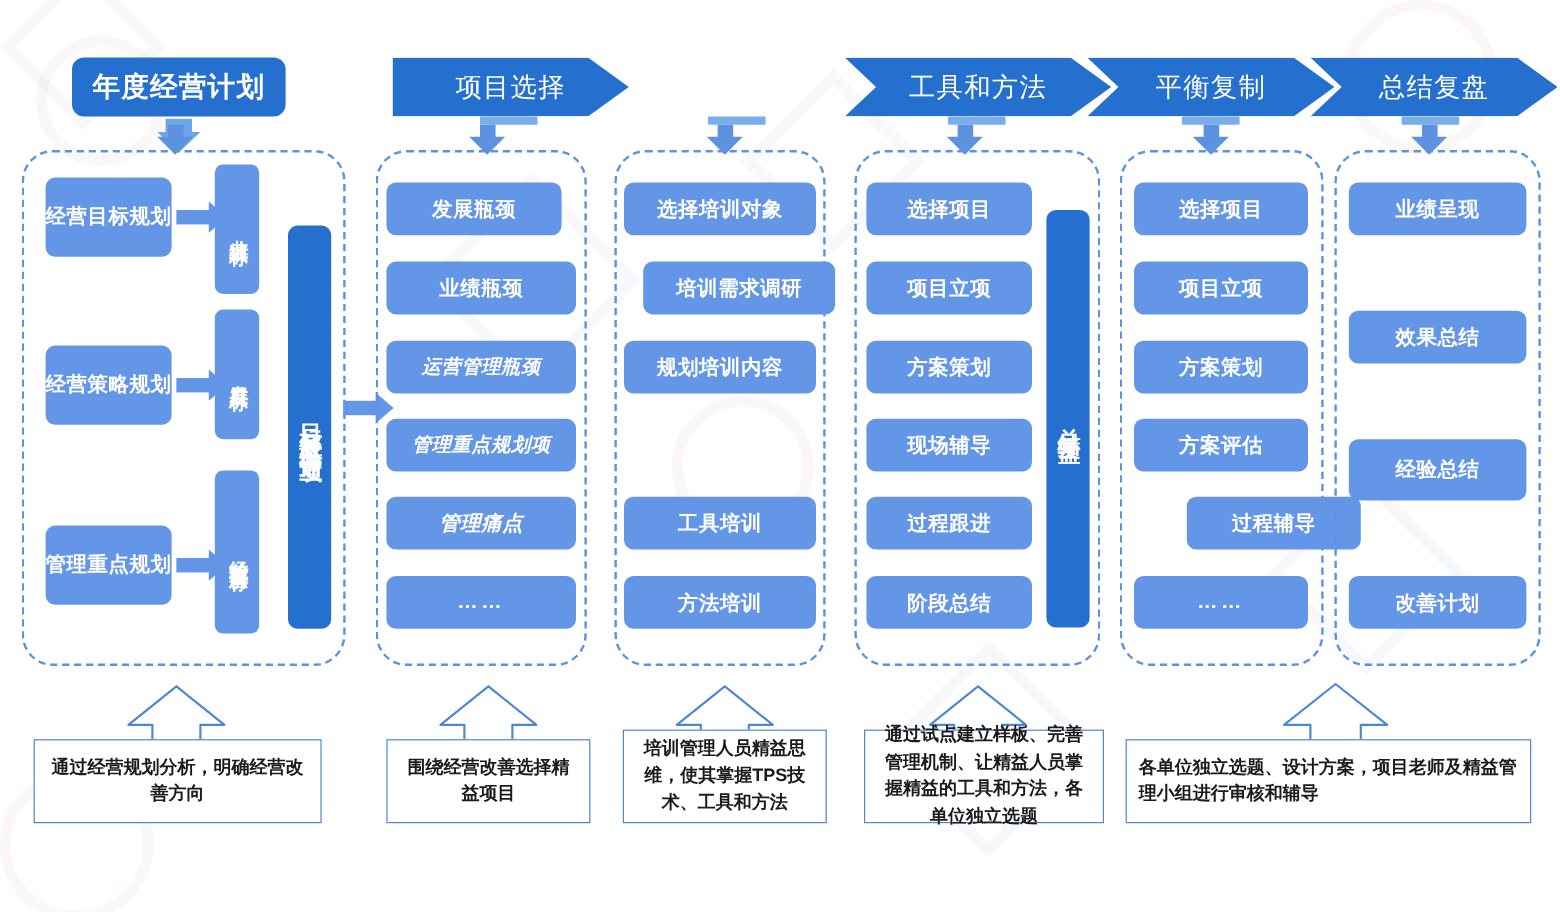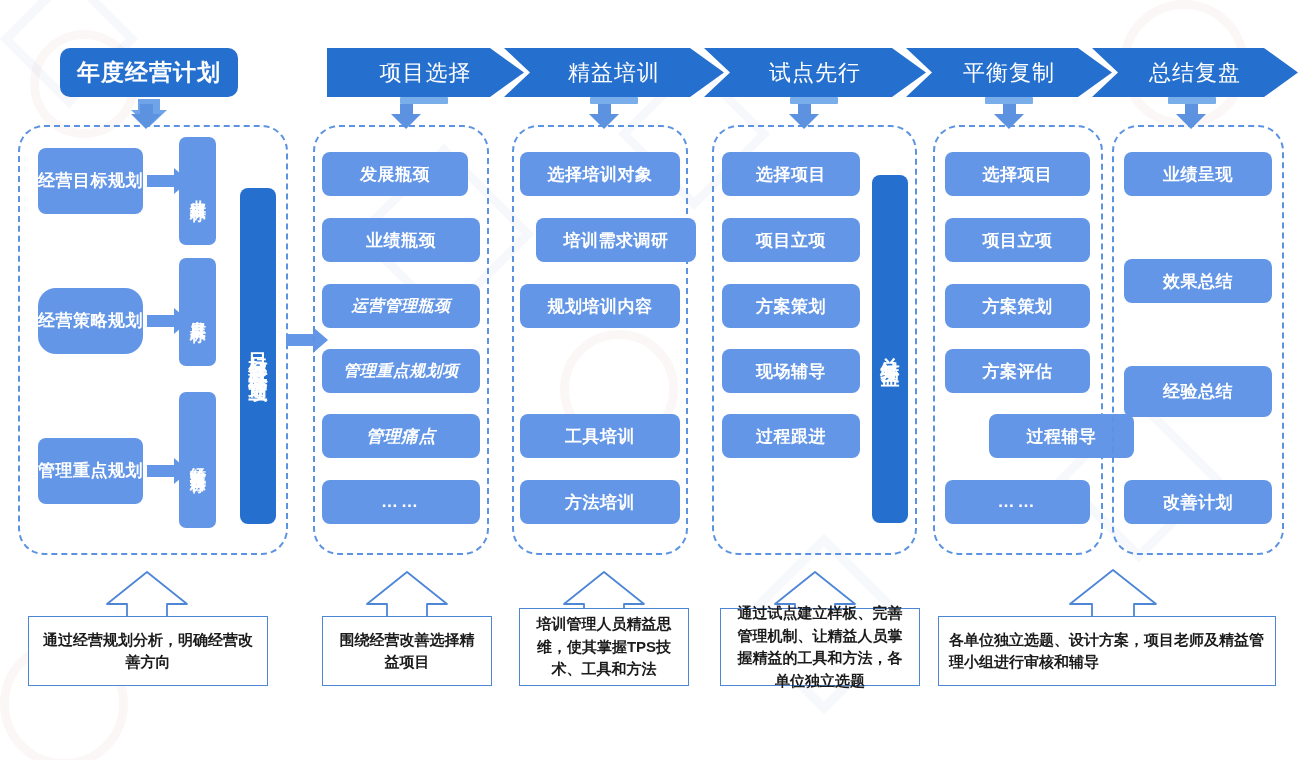--- a/index.html
+++ b/index.html
@@ -113,27 +113,24 @@
 
   <div class="title-box" style="left:60px;top:48px;width:178px;height:49px;">年度经营计划</div>
   <div class="title-arrow-stem" style="left:138px;top:99px;width:22px;height:12px;"></div>
   <div class="title-arrow" style="left:131px;top:110px;"></div>
 
   <div class="chev plain" style="left:327px;top:48px;width:197px;height:49px;">
     <span>项目选择</span>
   </div>
   <div class="chev-tab" style="left:400px;top:97px;"></div>
 
-  <div class="chev notch" style="left:504px;top:48px;width:220px;height:49px;">
-    <span>精益培训</span>
-  </div>
   <div class="chev-tab" style="left:590px;top:97px;"></div>
 
   <div class="chev notch" style="left:704px;top:48px;width:222px;height:49px;">
-    <span>试点先行</span>
+    <span>工具和方法</span>
   </div>
   <div class="chev-tab" style="left:790px;top:97px;"></div>
 
   <div class="chev notch" style="left:906px;top:48px;width:206px;height:49px;">
     <span>平衡复制</span>
   </div>
   <div class="chev-tab" style="left:985px;top:97px;"></div>
 
   <div class="chev notch" style="left:1092px;top:48px;width:206px;height:49px;">
     <span>总结复盘</span>
@@ -160,21 +157,21 @@
 
   <div class="panel" style="left:18px;top:125px;width:270px;height:430px;"></div>
 
   <div class="cell" style="left:38px;top:148px;width:105px;height:66px;line-height:1.25;">经营目标规划</div>
   <div class="rarrow" style="left:147px;top:168px;width:42px;height:26px;">
     <div class="stem" style="width:28px;"></div>
     <div class="head" style="left:27px;"></div>
   </div>
   <div class="vcell" style="left:179px;top:137px;width:37px;height:108px;">业绩目标</div>
 
-  <div class="cell" style="left:38px;top:288px;width:105px;height:66px;line-height:1.25;border-radius:18px;">经营策略规划</div>
+  <div class="cell" style="left:38px;top:288px;width:105px;height:66px;line-height:1.25;">经营策略规划</div>
   <div class="rarrow" style="left:147px;top:308px;width:42px;height:26px;">
     <div class="stem" style="width:28px;"></div>
     <div class="head" style="left:27px;"></div>
   </div>
   <div class="vcell" style="left:179px;top:258px;width:37px;height:108px;">发展目标</div>
 
   <div class="cell" style="left:38px;top:438px;width:105px;height:66px;line-height:1.25;">管理重点规划</div>
   <div class="rarrow" style="left:147px;top:458px;width:42px;height:26px;">
     <div class="stem" style="width:28px;"></div>
     <div class="head" style="left:27px;"></div>
@@ -202,20 +199,21 @@
   <div class="cell" style="left:520px;top:284px;width:160px;height:44px;">规划培训内容</div>
   <div class="cell" style="left:520px;top:414px;width:160px;height:44px;">工具培训</div>
   <div class="cell" style="left:520px;top:480px;width:160px;height:44px;">方法培训</div>
 
   <div class="panel" style="left:712px;top:125px;width:205px;height:430px;"></div>
   <div class="cell" style="left:722px;top:152px;width:138px;height:44px;">选择项目</div>
   <div class="cell" style="left:722px;top:218px;width:138px;height:44px;">项目立项</div>
   <div class="cell" style="left:722px;top:284px;width:138px;height:44px;">方案策划</div>
   <div class="cell" style="left:722px;top:349px;width:138px;height:44px;">现场辅导</div>
   <div class="cell" style="left:722px;top:414px;width:138px;height:44px;">过程跟进</div>
+  <div class="cell" style="left:722px;top:480px;width:138px;height:44px;">阶段总结</div>
   <div class="darkbar" style="left:872px;top:175px;width:36px;height:348px;">总结复盘</div>
 
   <div class="panel" style="left:933px;top:125px;width:170px;height:430px;"></div>
   <div class="cell" style="left:945px;top:152px;width:145px;height:44px;">选择项目</div>
   <div class="cell" style="left:945px;top:218px;width:145px;height:44px;">项目立项</div>
   <div class="cell" style="left:945px;top:284px;width:145px;height:44px;">方案策划</div>
   <div class="cell" style="left:945px;top:349px;width:145px;height:44px;">方案评估</div>
   <div class="cell" style="left:989px;top:414px;width:145px;height:44px;">过程辅导</div>
   <div class="cell dots" style="left:945px;top:480px;width:145px;height:44px;">……</div>
 

